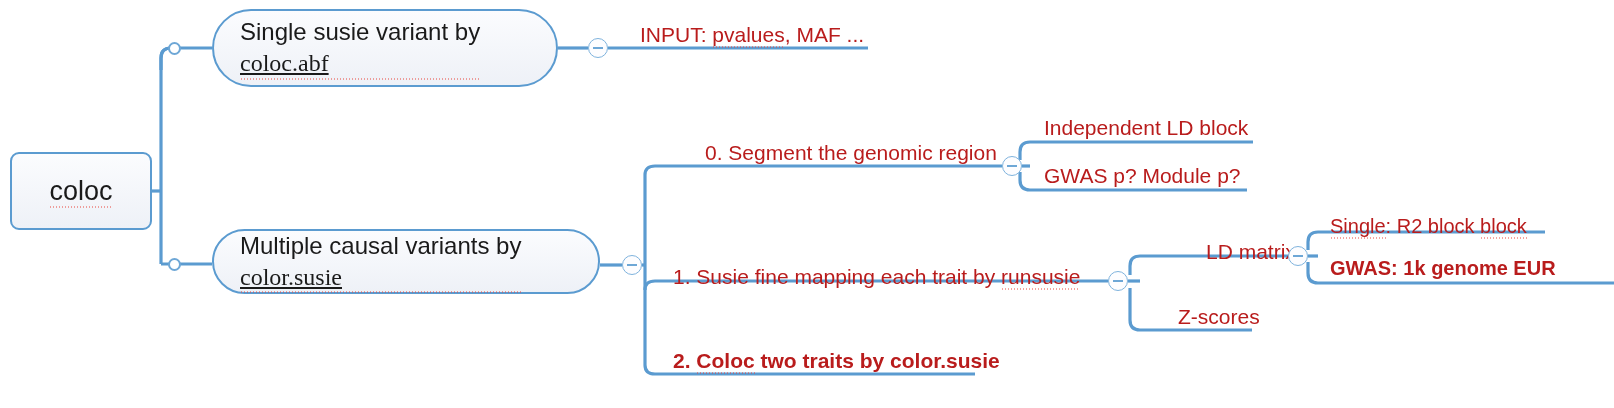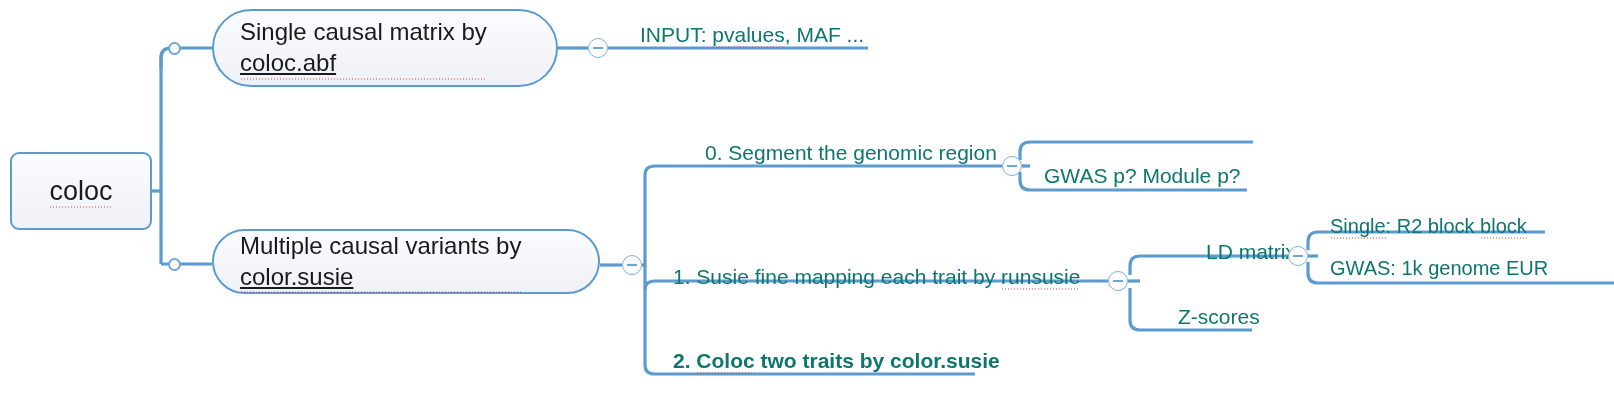--- a/index.html
+++ b/index.html
@@ -44,21 +44,21 @@
     font-size: 24px;
     line-height: 1.28;
     padding: 0 26px;
   }
   .node-pill .txt { display: block; }
 
   
   .leaf {
     position: absolute;
     box-sizing: border-box;
-    color: #0f766e;
+    color: #b91c1c;
     font-size: 21px;
     white-space: nowrap;
     z-index: 4;
   }
   .leaf.small { font-size: 20px; }
 
   
   .sp {
     position: relative;
     display: inline-block;
@@ -68,21 +68,21 @@
     position: absolute;
     left: 0;
     right: 0;
     bottom: -1px;
     height: 2px;
     background-image: radial-gradient(circle, #e8463c 0.8px, transparent 1px);
     background-size: 3px 3px;
     background-repeat: repeat-x;
     background-position: 0 center;
   }
-  .ul { text-decoration: underline; text-decoration-thickness: 1.5px; text-underline-offset: 2px; }
+  .ul { text-decoration: underline; text-decoration-thickness: 1.5px; text-underline-offset: 2px; font-family: Liberation Serif, serif; }
 
   
   .handle {
     position: absolute;
     width: 20px;
     height: 20px;
     box-sizing: border-box;
     border: 1.6px solid #7fb3dd;
     border-radius: 50%;
     background: #fdfdff;
@@ -169,21 +169,21 @@
 
   <div class="node node-root" style="left:10px; top:152px; width:142px; height:78px;">
     <span class="sp">coloc</span>
   </div>
 
   <div class="dot" style="left:168px; top:42px;"></div>
   <div class="dot" style="left:168px; top:258px;"></div>
 
   <div class="node node-pill" style="left:212px; top:9px; width:346px; height:78px;">
     <span>
-      <span class="txt">Single causal matrix by</span>
+      <span class="txt">Single susie variant by</span>
       <span class="txt ul sp">coloc.abf</span>
     </span>
   </div>
 
   <div class="node node-pill" style="left:212px; top:229px; width:388px; height:65px;">
     <span>
       <span class="txt">Multiple causal variants by</span>
       <span class="txt ul sp">color.susie</span>
     </span>
   </div>
@@ -195,20 +195,23 @@
   <div class="handle" style="left:1288px; top:246px;"></div>
 
   <div class="leaf" style="left:640px; top:23px;">
     <span>INPUT: </span><span class="sp">pvalues</span><span>, MAF ...</span>
   </div>
 
   <div class="leaf" style="left:673px; top:141px;margin-left:32px;">
     <span>0. Segment the genomic region</span>
   </div>
 
+  <div class="leaf" style="left:1044px; top:116px;">
+    <span>Independent LD block</span>
+  </div>
 
   <div class="leaf" style="left:1044px; top:164px;text-align:center;">
     <span>GWAS p? Module p?</span>
   </div>
 
   <div class="leaf" style="left:673px; top:265px;">
     <span>1. Susie fine mapping each trait by </span><span class="sp">runsusie</span>
   </div>
 
   <div class="leaf" style="left:1206px; top:240px;">
@@ -216,21 +219,21 @@
   </div>
 
   <div class="leaf" style="left:1178px; top:305px;">
     <span>Z-scores</span>
   </div>
 
   <div class="leaf small" style="left:1330px; top:215px;">
     <span class="sp">Single</span><span>: R2 block </span><span class="sp">block</span>
   </div>
 
-  <div class="leaf small" style="left:1330px; top:257px;">
+  <div class="leaf small" style="left:1330px; top:257px;font-weight:bold;">
     <span>GWAS: 1k genome EUR</span>
   </div>
 
   <div class="leaf" style="left:673px; top:349px;font-weight:bold;">
     <span>2. </span><span class="sp">Coloc</span><span> two traits by color.susie</span>
   </div>
 
 </div>
 
 </body></html>

